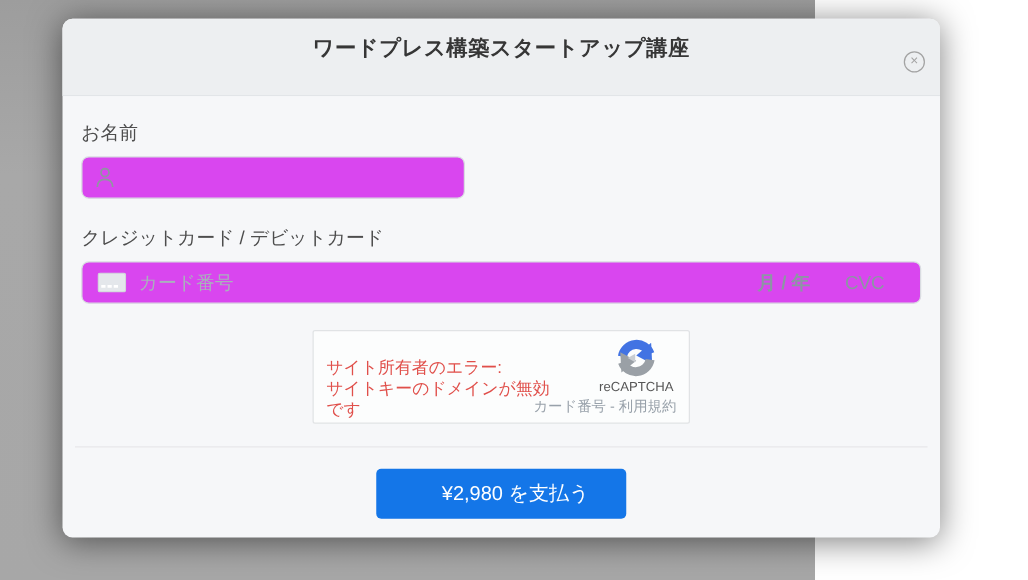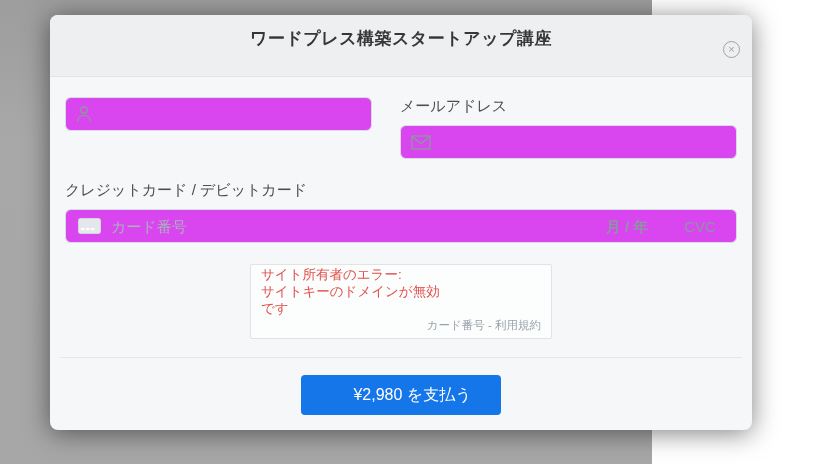--- a/index.html
+++ b/index.html
@@ -43,27 +43,27 @@
   .input-box input {
     border: none; outline: none; background: transparent;
     font-family: inherit; font-size: 15px; color: #333; min-width: 0;
   }
   .grow { flex: 1; margin-left: 9px; }
   .card-section { margin-top: 22px; }
   .card-box { padding: 0 12px; }
   .card-number-input { flex: 1; margin-left: 10px; font-size: 16px; }
   .card-number-input::placeholder { color: #a9b1bc; }
   .expiry-input { width: 70px; text-align: center; font-size: 15px; font-weight: bold; }
-  .cvc-input { width: 48px; margin-left: 14px; text-align: center; font-size: 15px; }
+  .cvc-input { width: 48px; margin-left: 14px; font-size: 15px; }
   .expiry-input::placeholder, .cvc-input::placeholder { color: #8c96a3; }
   .recaptcha-wrap { margin-top: 21px; display: flex; justify-content: center; }
   .recaptcha-box {
     position: relative; width: 302px; height: 75px;
     background: #fcfdfd; border: 1px solid #e1e3e5; border-radius: 2px;
-    padding: 1px 10px;
+    padding: 20px 10px;
   }
   .recaptcha-error { color: #e04f4a; font-size: 13.5px; line-height: 17px; }
   .recaptcha-error div { white-space: nowrap; }
   .recaptcha-brand-col {
     position: absolute; top: 4px; right: 10px; width: 64px; text-align: center;
   }
   .recaptcha-brand-col svg { display: block; margin: 0 auto; }
   .recaptcha-brand-text { font-size: 10.5px; color: #565656; margin-top: 1px; white-space: nowrap; }
   .recaptcha-links {
     position: absolute; bottom: 5px; right: 10px;
@@ -87,39 +87,30 @@
       <div class="modal-title">ワードプレス構築スタートアップ講座</div>
       <button class="close-btn">
         <span>×</span>
       </button>
     </div>
 
     <div class="modal-body">
 
       <div class="row-two">
         <div class="field-name">
+          <label class="field-label">お名前</label>
           <div class="input-box">
             <svg width="16" height="18" viewBox="0 0 16 18" fill="none">
               <circle cx="8" cy="5" r="3.2" stroke="#8f96a0" stroke-width="1.4"></circle>
               <path d="M1.8 16.5 C1.8 12.6 4.6 10.4 8 10.4 C11.4 10.4 14.2 12.6 14.2 16.5" stroke="#8f96a0" stroke-width="1.4" fill="none"></path>
             </svg>
             <input class="grow" type="text" value="" style="">
           </div>
         </div>
 
-        <div class="field-email">
-          <label class="field-label">メールアドレス</label>
-          <div class="input-box">
-            <svg width="20" height="15" viewBox="0 0 20 15" fill="none">
-              <rect x="1" y="1" width="18" height="13" stroke="#8f96a0" stroke-width="1.4" fill="none"></rect>
-              <path d="M1.5 2 L10 8.5 L18.5 2" stroke="#8f96a0" stroke-width="1.4" fill="none"></path>
-            </svg>
-            <input class="grow" type="text" value="" style="">
-          </div>
-        </div>
       </div>
 
       <div class="card-section">
         <label class="field-label">クレジットカード / デビットカード</label>
         <div class="input-box card-box">
           <svg width="23" height="16" viewBox="0 0 23 16">
             <rect x="0.5" y="0.5" width="22" height="15" rx="2" fill="#e4e7eb" stroke="#d2d6db"></rect>
             <rect x="3" y="10" width="3.4" height="2.2" fill="#ffffff"></rect>
             <rect x="8" y="10" width="3.4" height="2.2" fill="#ffffff"></rect>
             <rect x="13" y="10" width="3.4" height="2.2" fill="#ffffff"></rect>
@@ -130,20 +121,30 @@
         </div>
       </div>
 
       <div class="recaptcha-wrap">
         <div class="recaptcha-box">
           <div class="recaptcha-error">
             <div>サイト所有者のエラー:</div>
             <div>サイトキーのドメインが無効</div>
             <div>です</div>
           </div>
+          <div class="recaptcha-brand-col">
+            <svg width="34" height="34" viewBox="0 0 40 40">
+              <path d="M7 19 A 13.5 13.5 0 0 1 33 16.5" fill="none" stroke="#4273e3" stroke-width="8.5"></path>
+              <polygon points="34,6 35,26 20,18" fill="#4273e3"></polygon>
+              <path d="M33 22 A 13.5 13.5 0 0 1 7 24.5" fill="none" stroke="#9aa0a6" stroke-width="8.5"></path>
+              <polygon points="6,34 5,15 20,23" fill="#9aa0a6"></polygon>
+              <polygon points="12,20.5 19,16.5 19,24.5" fill="#c9cdd2"></polygon>
+            </svg>
+            <div class="recaptcha-brand-text">reCAPTCHA</div>
+          </div>
           <div class="recaptcha-links">
             <span>カード番号</span><span> - </span><span>利用規約</span>
           </div>
         </div>
       </div>
 
       <hr class="divider">
 
       <button class="pay-btn">¥2,980 を支払う</button>
 

